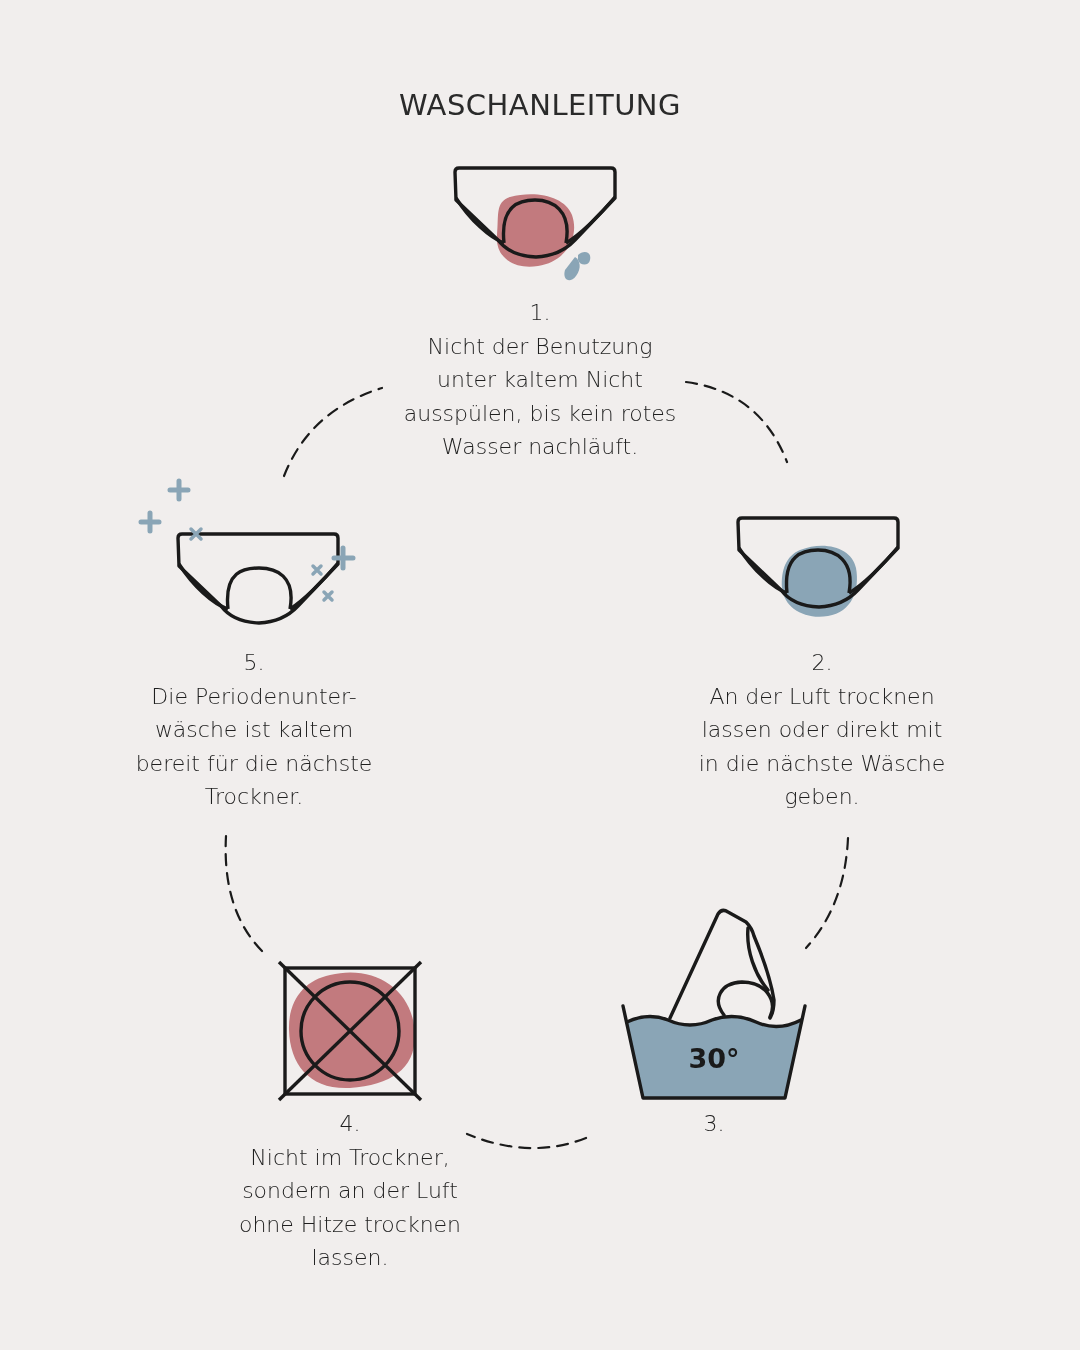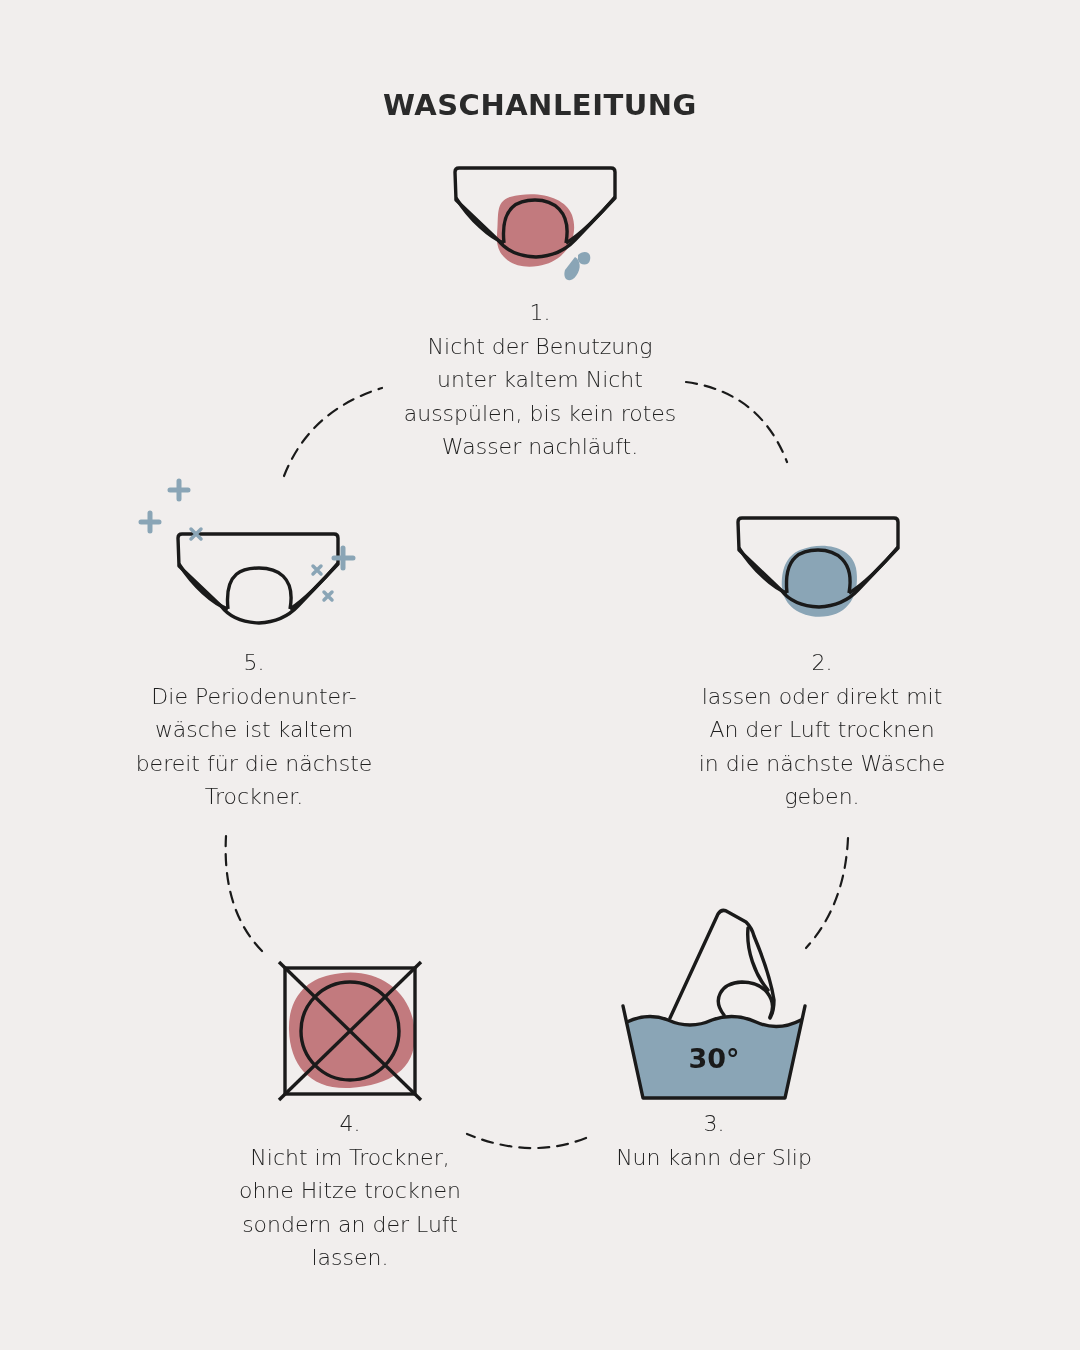--- a/index.html
+++ b/index.html
@@ -1,19 +1,19 @@
 <!DOCTYPE html>
 <html><head>
 <meta charset="utf-8">
 <style>
   html, body { margin:0; padding:0; }
   body { width:1080px; height:1350px; background:#f1eeed; position:relative; overflow:hidden;
          font-family:"DejaVu Sans", sans-serif; color:#1f1f1f; }
   .title { position:absolute; top:88px; left:0; width:1080px; text-align:center;
-           font-size:29px; font-weight:bold; letter-spacing:0.5px; color:#2a2a2a; }
+           font-size:29px; font-weight:normal; letter-spacing:0.5px; color:#2a2a2a; }
   .step { position:absolute; text-align:center; font-size:22px; line-height:33.6px; font-weight:300; color:#1f1f1f; }
   .step .num { display:block; }
   .step .line { display:block; white-space:nowrap; }
   svg.layer { position:absolute; left:0; top:0; }
 </style>
 </head>
 <body>
 
 <div class="title">WASCHANLEITUNG</div>
 
@@ -93,36 +93,35 @@
 <div class="step" style="left:380px; top:296px; width:320px;">
   <span class="num">1.</span>
   <span class="line">Nicht der Benutzung</span>
   <span class="line">unter kaltem Nicht</span>
   <span class="line">ausspülen, bis kein rotes</span>
   <span class="line">Wasser nachläuft.</span>
 </div>
 
 <div class="step" style="left:672px; top:646px; width:300px;">
   <span class="num">2.</span>
+  <span class="line">An der Luft trocknen</span>
   <span class="line">lassen oder direkt mit</span>
-  <span class="line">An der Luft trocknen</span>
   <span class="line">in die nächste Wäsche</span>
   <span class="line">geben.</span>
 </div>
 
 <div class="step" style="left:564px; top:1107px; width:300px;">
   <span class="num">3.</span>
-  <span class="line">Nun kann der Slip</span>
 </div>
 
 <div class="step" style="left:200px; top:1107px; width:300px;">
   <span class="num">4.</span>
   <span class="line">Nicht im Trockner,</span>
+  <span class="line">sondern an der Luft</span>
   <span class="line">ohne Hitze trocknen</span>
-  <span class="line">sondern an der Luft</span>
   <span class="line">lassen.</span>
 </div>
 
 <div class="step" style="left:104px; top:646px; width:300px;">
   <span class="num">5.</span>
   <span class="line">Die Periodenunter-</span>
   <span class="line">wäsche ist kaltem</span>
   <span class="line">bereit für die nächste</span>
   <span class="line">Trockner.</span>
 </div>

